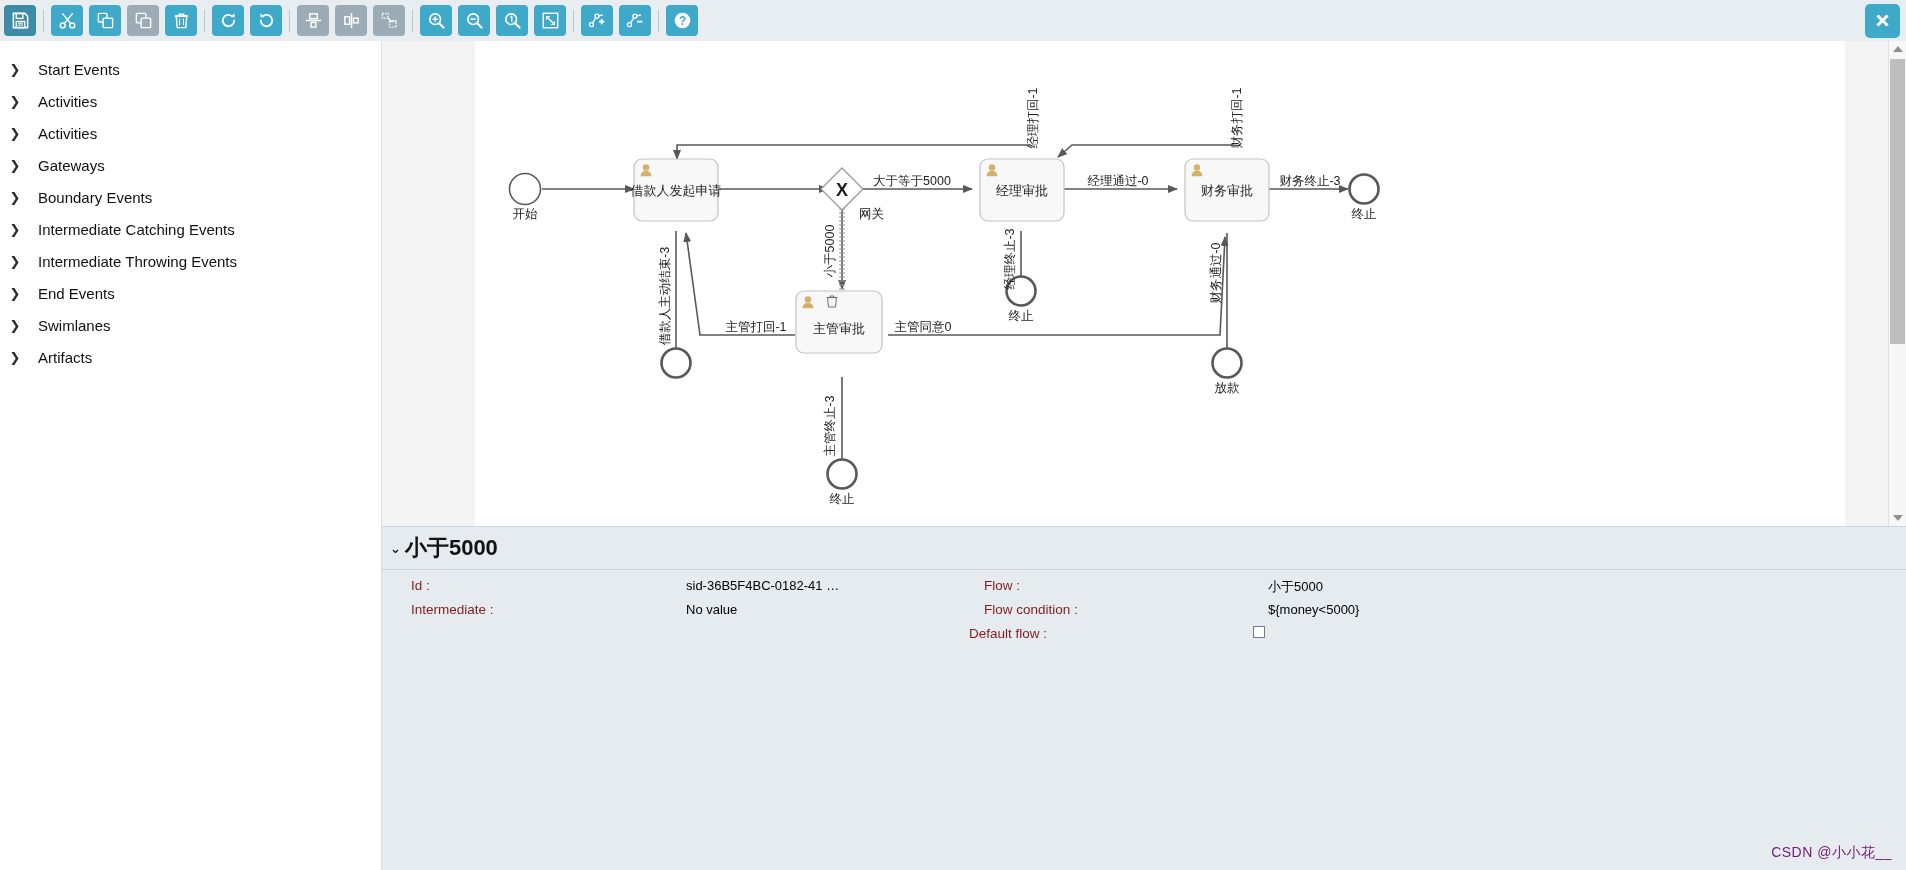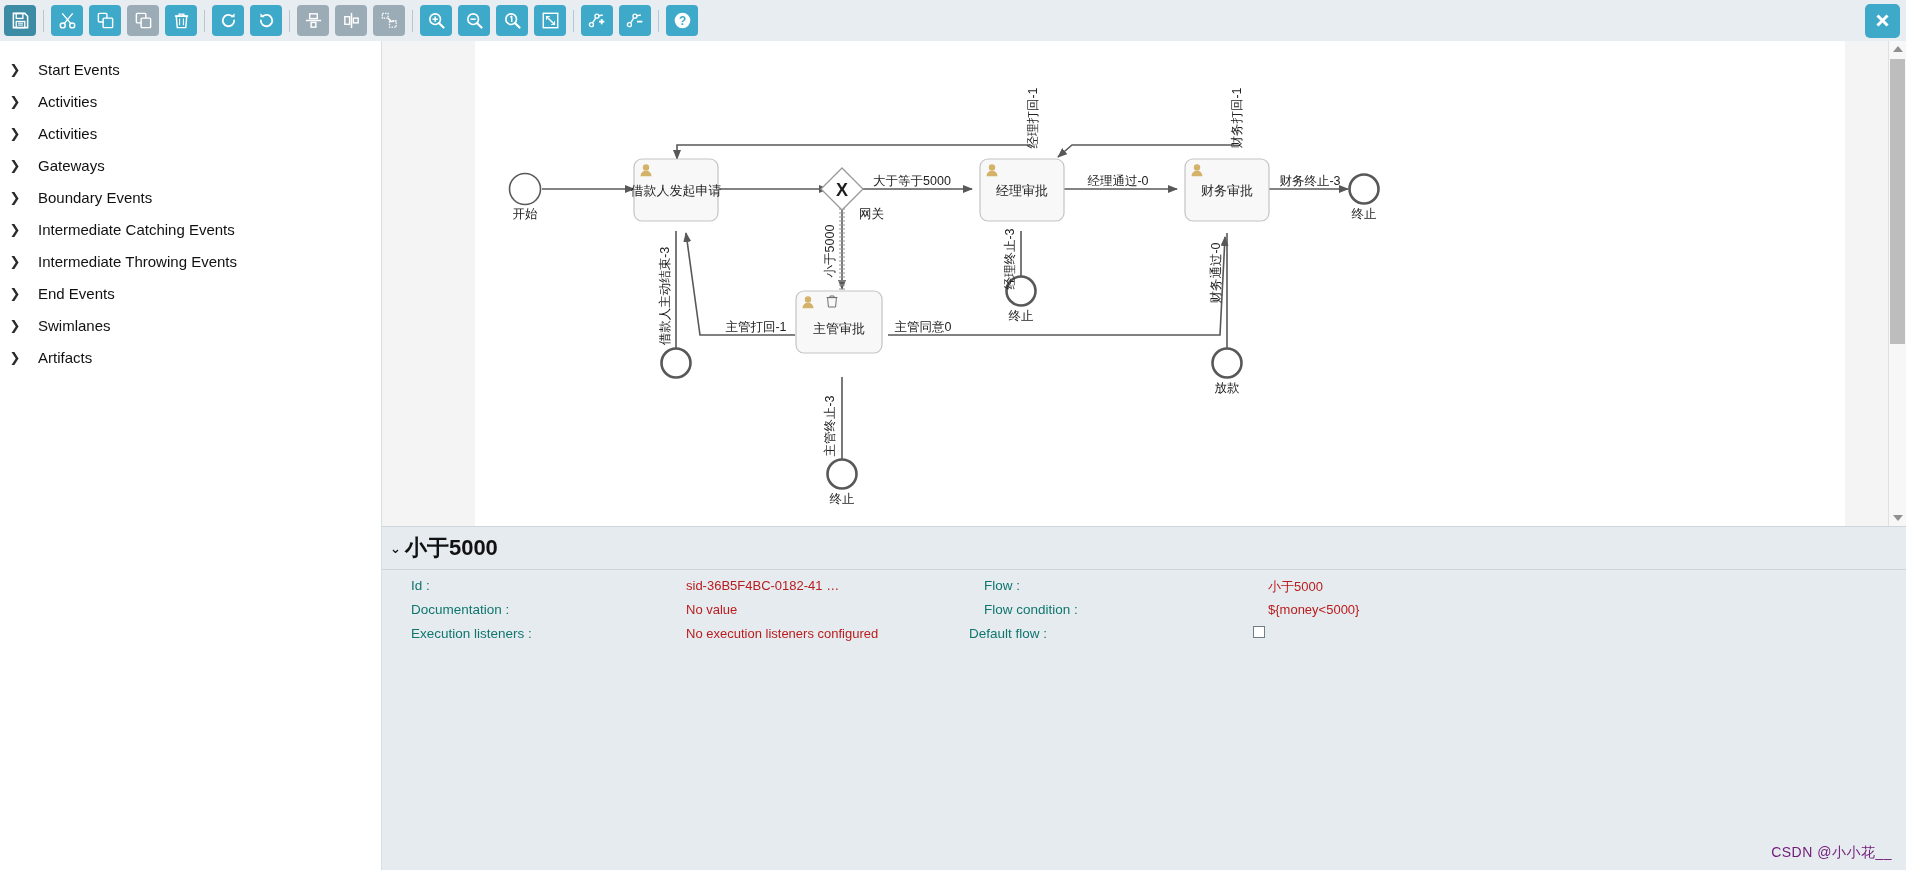--- a/index.html
+++ b/index.html
@@ -86,22 +86,22 @@
     background:#e6ebf0;border-top:1px solid #cdd5dd;box-sizing:border-box;
   }
   .props-header{
     height:42px;display:flex;align-items:center;padding-left:8px;
     border-bottom:1px solid #ccd4dc;
   }
   .props-chev{font-size:13px;color:#111;margin-right:4px;font-weight:bold;}
   .props-title{font-size:22px;font-weight:bold;color:#121212;letter-spacing:0px;}
   .props-body{position:relative;height:300px;}
   .prow{position:absolute;display:flex;align-items:flex-start;}
-  .plabel{font-size:13.5px;color:#0f766e;white-space:nowrap;}
-  .pvalue{font-size:13px;color:#b91c1c;white-space:nowrap;text-align:center;}
+  .plabel{font-size:13.5px;color:#7f1d1d;white-space:nowrap;}
+  .pvalue{font-size:13px;color:#000000;white-space:nowrap;text-align:center;}
   .chkbox{
     width:12px;height:12px;border:1px solid #6f7d89;background:#ffffff;
     display:inline-block;box-sizing:border-box;cursor:pointer;
   }
   .watermark{
     position:absolute;right:14px;bottom:8px;font-size:14px;color:#701a75;
     letter-spacing:.5px;user-select:none;
   }
   
   .bpmn-label{font-family:"Liberation Sans","DejaVu Sans",sans-serif;font-size:12.5px;fill:#222;}
@@ -489,28 +489,24 @@
     </div>
 
     <div class="props-body">
 
       <div class="prow" style="left:29px;top:8px;">
         <span class="plabel" style="width:275px;">Id :</span>
         <span class="pvalue">sid-36B5F4BC-0182-41 …</span>
       </div>
 
       <div class="prow" style="left:29px;top:32px;">
-        <span class="plabel" style="width:275px;">Documentation :</span>
+        <span class="plabel" style="width:275px;">Intermediate :</span>
         <span class="pvalue">No value</span>
       </div>
 
-      <div class="prow" style="left:29px;top:56px;">
-        <span class="plabel" style="width:275px;">Execution listeners :</span>
-        <span class="pvalue">No execution listeners configured</span>
-      </div>
 
       <div class="prow" style="left:602px;top:8px;">
         <span class="plabel" style="width:284px;">Flow :</span>
         <span class="pvalue">小于5000</span>
       </div>
 
       <div class="prow" style="left:602px;top:32px;">
         <span class="plabel" style="width:284px;">Flow condition :</span>
         <span class="pvalue">${money&lt;5000}</span>
       </div>

